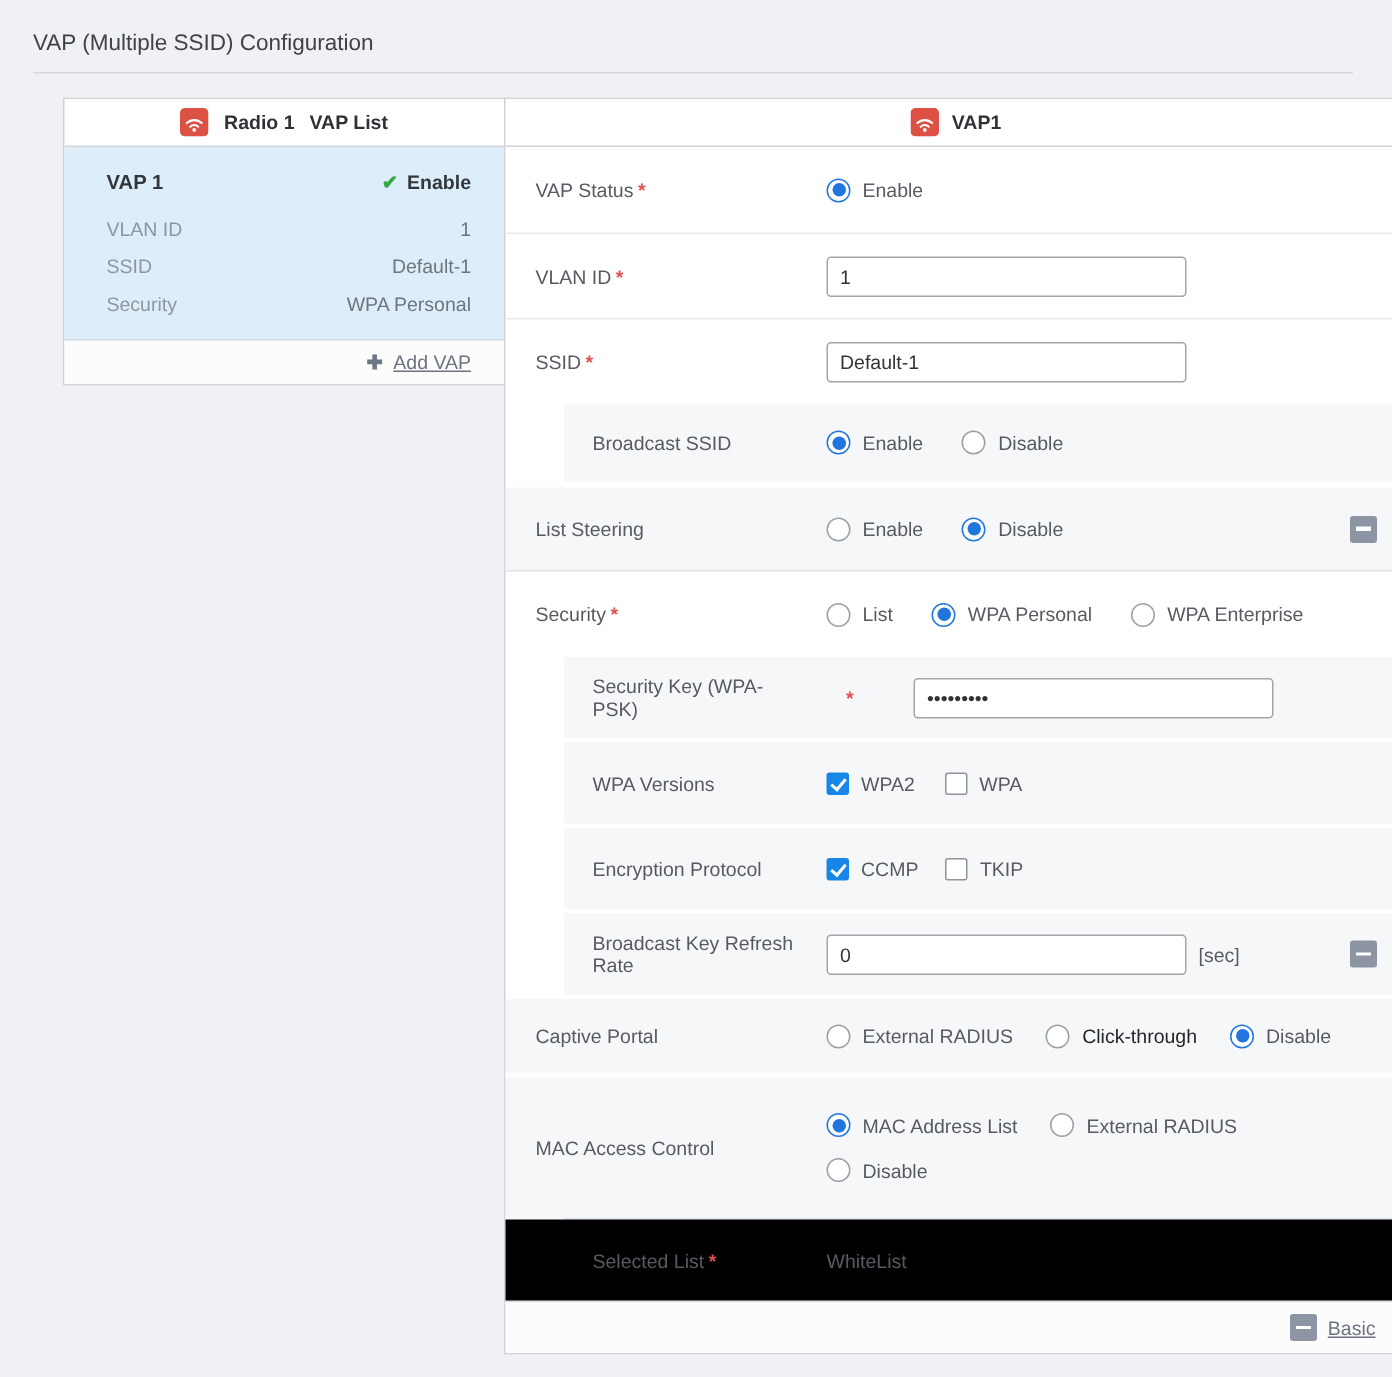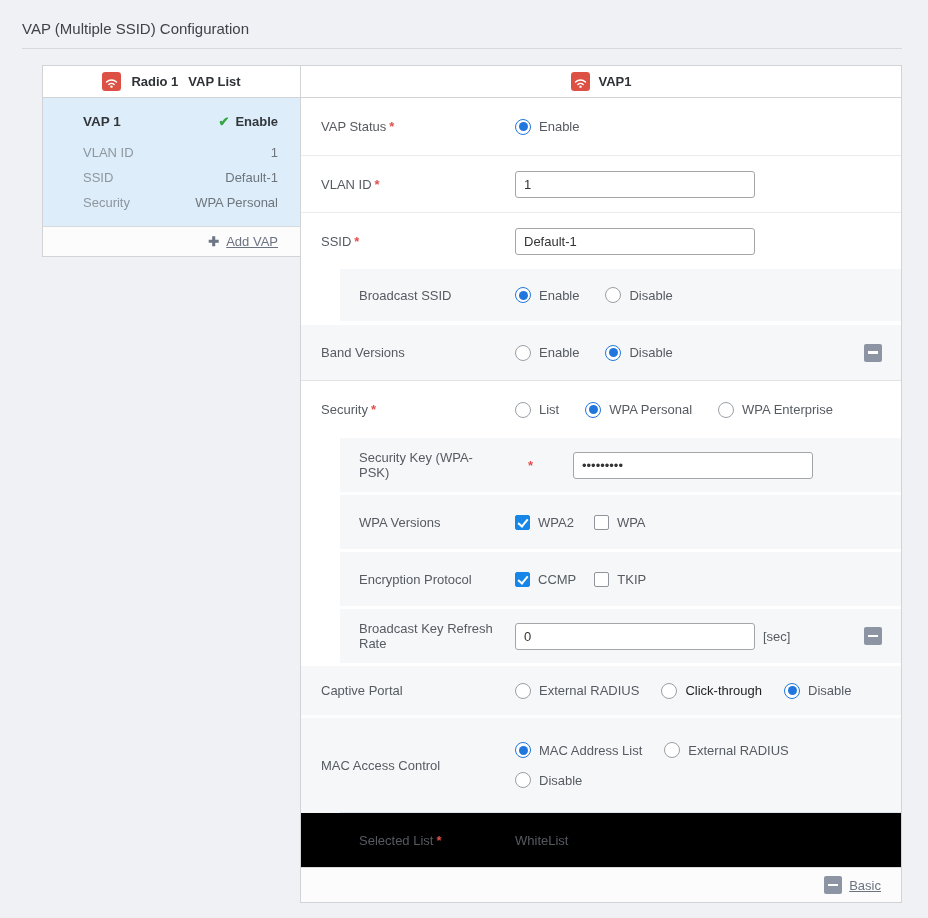--- a/index.html
+++ b/index.html
@@ -4,24 +4,24 @@
 <style>
   * { margin:0; padding:0; box-sizing:border-box; }
   html,body { width:928px; height:918px; background:#eff1f5; font-family:"Liberation Sans",sans-serif; font-size:13px; color:#565b62; overflow:hidden; }
 
   .page-title { padding:20px 0 0 22px; font-size:15px; color:#3f4347; }
   .title-divider { margin:11px 0 16px 22px; width:880px; height:1px; background:#d8d9dc; }
 
   .layout { display:flex; align-items:flex-start; margin-left:42px; }
 
   
-  .left-panel { width:259px; background:#fff; border:1px solid #d2d3d6; flex:none; }
+  .left-panel { width:295px; background:#fff; border:1px solid #d2d3d6; flex:none; }
   .lp-header { height:32px; display:flex; align-items:center; justify-content:center; gap:10px; border-bottom:1px solid #d2d3d6; font-weight:bold; color:#2e3236; }
   .wifi-badge { width:19px; height:19px; flex:none; }
-  .vap-card { background:#ddeefa; padding:16px 22px 10px 40px; height:128px; }
+  .vap-card { background:#ddeefa; padding:16px 22px 10px 28px; height:128px; }
   .vc-title-row { display:flex; justify-content:space-between; align-items:center; margin-bottom:11px; }
   .vc-title { font-weight:bold; font-size:13.5px; color:#33373b; }
   .vc-status { font-weight:bold; color:#33373b; display:flex; align-items:center; gap:6px; }
   .check { color:#34a842; font-weight:bold; font-size:13px; }
   .vc-row { display:flex; justify-content:space-between; height:25px; align-items:center; }
   .vc-label { color:#8e969e; }
   .vc-value { color:#6e757c; }
   .add-row { height:30px; display:flex; align-items:center; justify-content:flex-end; gap:7px; padding-right:22px; background:#fcfcfd; border-top:1px solid #d9dadc; }
   .plus-icon { color:#6d7685; font-size:13px; font-weight:bold; }
   a.link { color:#6c7380; text-decoration:underline; cursor:pointer; }
@@ -157,21 +157,21 @@
             <span>Enable</span>
           </span>
         <span class="opt">
             <span class="radio"></span>
             <span>Disable</span>
           </span>
       </div>
     </div>
 
     <div class="row gray-full" style="min-height:56px; border-bottom:1px solid #e2e3e5">
-      <span class="lbl">Band Versions</span>
+      <span class="lbl">List Steering</span>
       <div class="opts">
         <span class="opt">
             <span class="radio"></span>
             <span>Enable</span>
           </span>
         <span class="opt">
             <span class="radio on"></span>
             <span>Disable</span>
           </span>
       </div>

